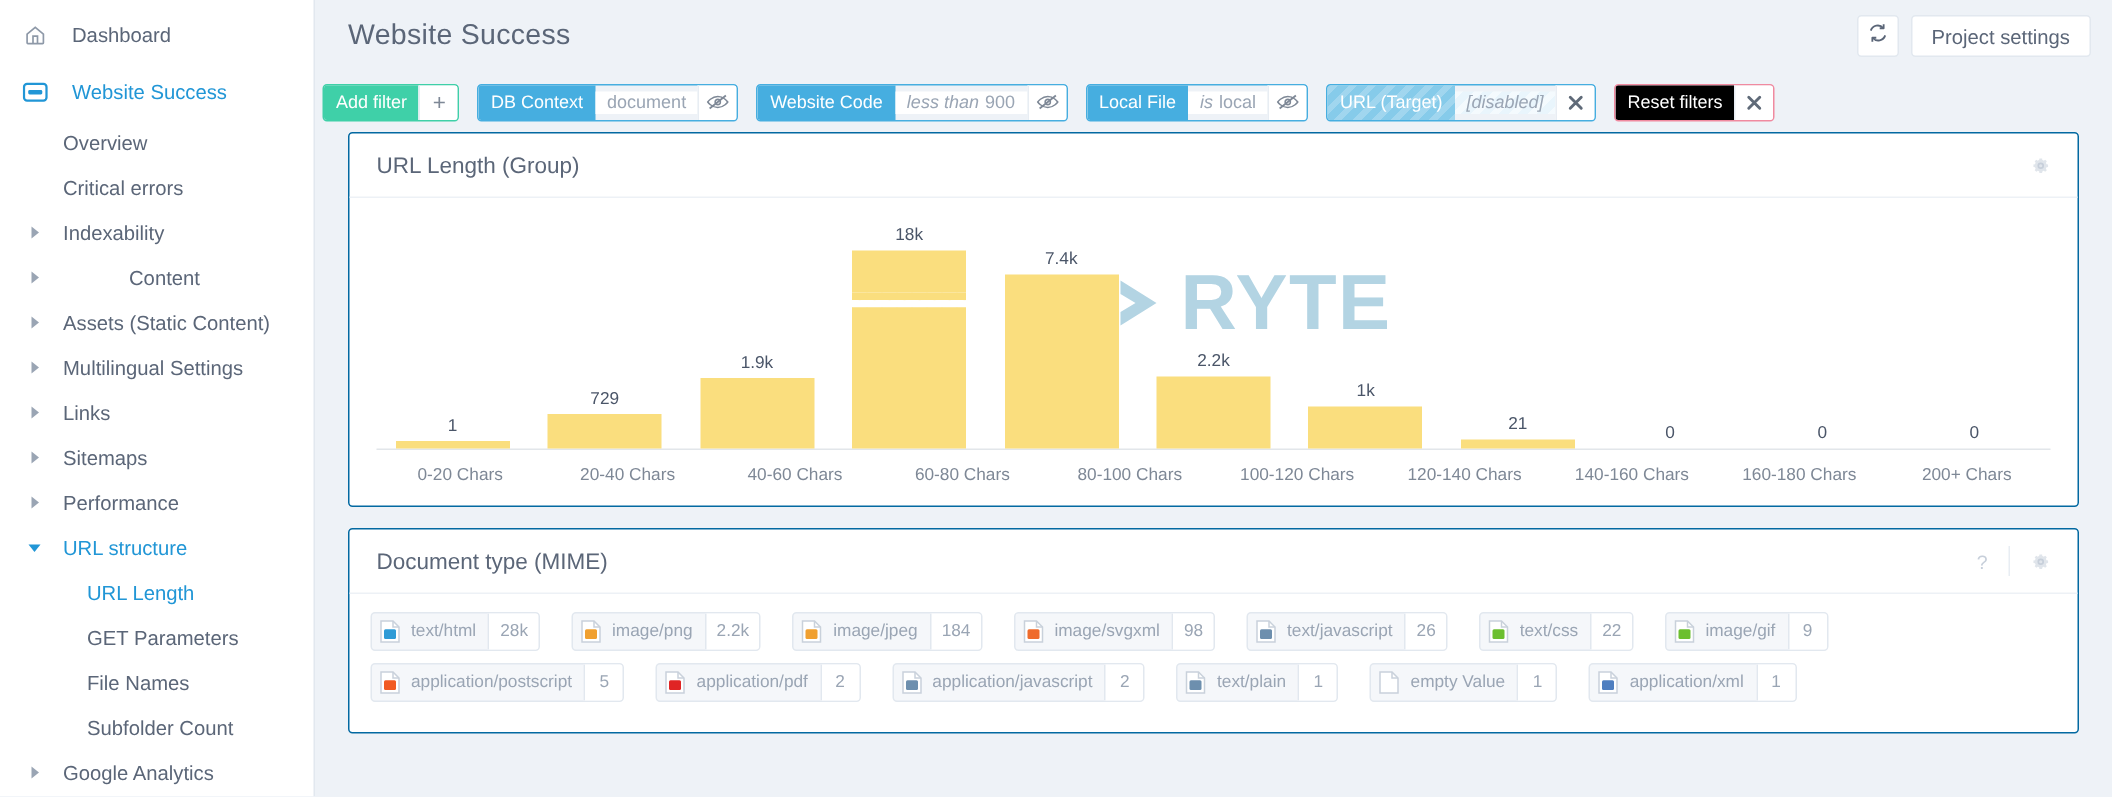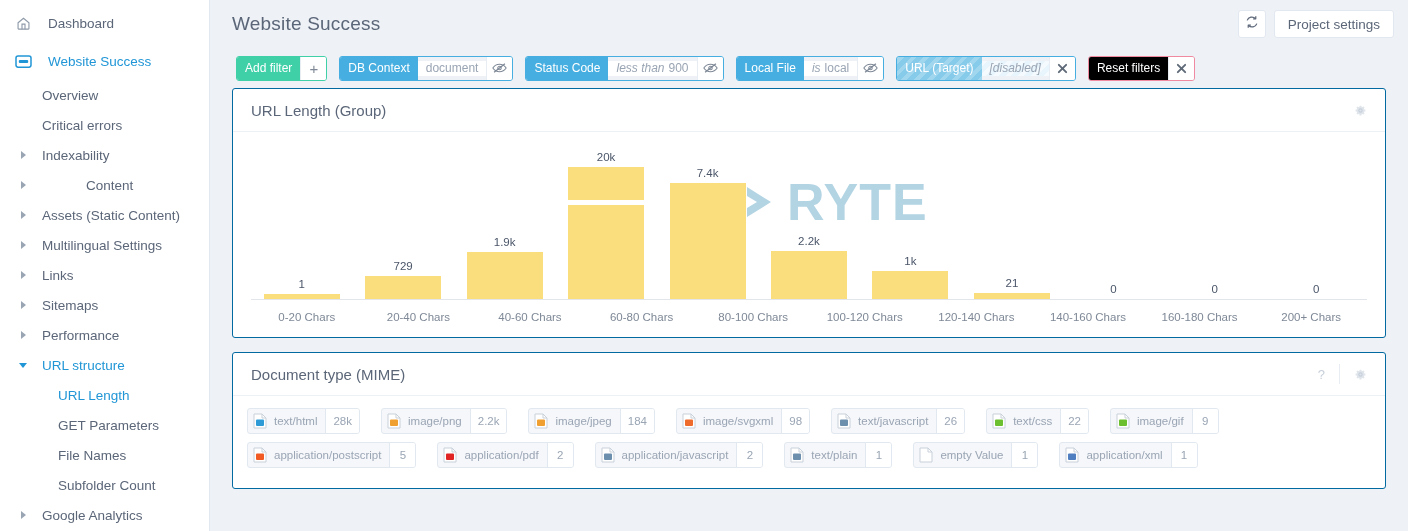--- a/index.html
+++ b/index.html
@@ -81,21 +81,20 @@
     background: #fff; border: 1px solid #e2e8ef; border-radius: 3px;
     display: flex; align-items: center;
     font-size: 13.5px; color: #5b6678;
   }
 
   
   .filterbar {
     display: flex; align-items: center; gap: 12px;
     padding: 0 5px;
     height: 40px;
-    margin-left: 21px;
   }
   .chip {
     display: flex; align-items: center; height: 25px;
     border-radius: 3px; overflow: hidden;
     font-size: 12px;
   }
   .chip-key {
     padding: 0 8px; height: 25px;
     display: flex; align-items: center;
     color: #fff; white-space: nowrap;
@@ -343,21 +342,21 @@
           </span>
           <span class="chip-btn">
             <svg width="15" height="12" viewBox="0 0 18 14" fill="none" stroke="#7e8896" stroke-width="1.25">
               <path d="M1 7s3-4.4 8-4.4S17 7 17 7s-3 4.4-8 4.4S1 7 1 7z"></path>
               <circle cx="9" cy="7" r="2.1"></circle>
               <path d="M2.5 12.2 15.5 1.8" stroke-width="1.5"></path>
             </svg>
           </span>
         </div>
         <div class="chip blue">
-          <span class="chip-key">Status Code</span>
+          <span class="chip-key">Website Code</span>
           <span class="chip-val">
             <span class="op">less than</span>
             <span>900</span>
           </span>
           <span class="chip-btn">
             <svg width="15" height="12" viewBox="0 0 18 14" fill="none" stroke="#7e8896" stroke-width="1.25">
               <path d="M1 7s3-4.4 8-4.4S17 7 17 7s-3 4.4-8 4.4S1 7 1 7z"></path>
               <circle cx="9" cy="7" r="2.1"></circle>
               <path d="M2.5 12.2 15.5 1.8" stroke-width="1.5"></path>
             </svg>
@@ -424,21 +423,21 @@
             </div>
             <div class="bar-col">
               <span class="bar-val">729</span>
               <span class="bar" style="height:23px;background:#fade7e"></span>
             </div>
             <div class="bar-col">
               <span class="bar-val">1.9k</span>
               <span class="bar" style="height:47px;background:#fade7e"></span>
             </div>
             <div class="bar-col">
-              <span class="bar-val">20k</span>
+              <span class="bar-val">18k</span>
               <span class="bar broken" style="height:132px;background:#fade7e"></span>
             </div>
             <div class="bar-col">
               <span class="bar-val">7.4k</span>
               <span class="bar" style="height:116px;background:#fade7e"></span>
             </div>
             <div class="bar-col">
               <span class="bar-val">2.2k</span>
               <span class="bar" style="height:48px;background:#fade7e"></span>
             </div>

